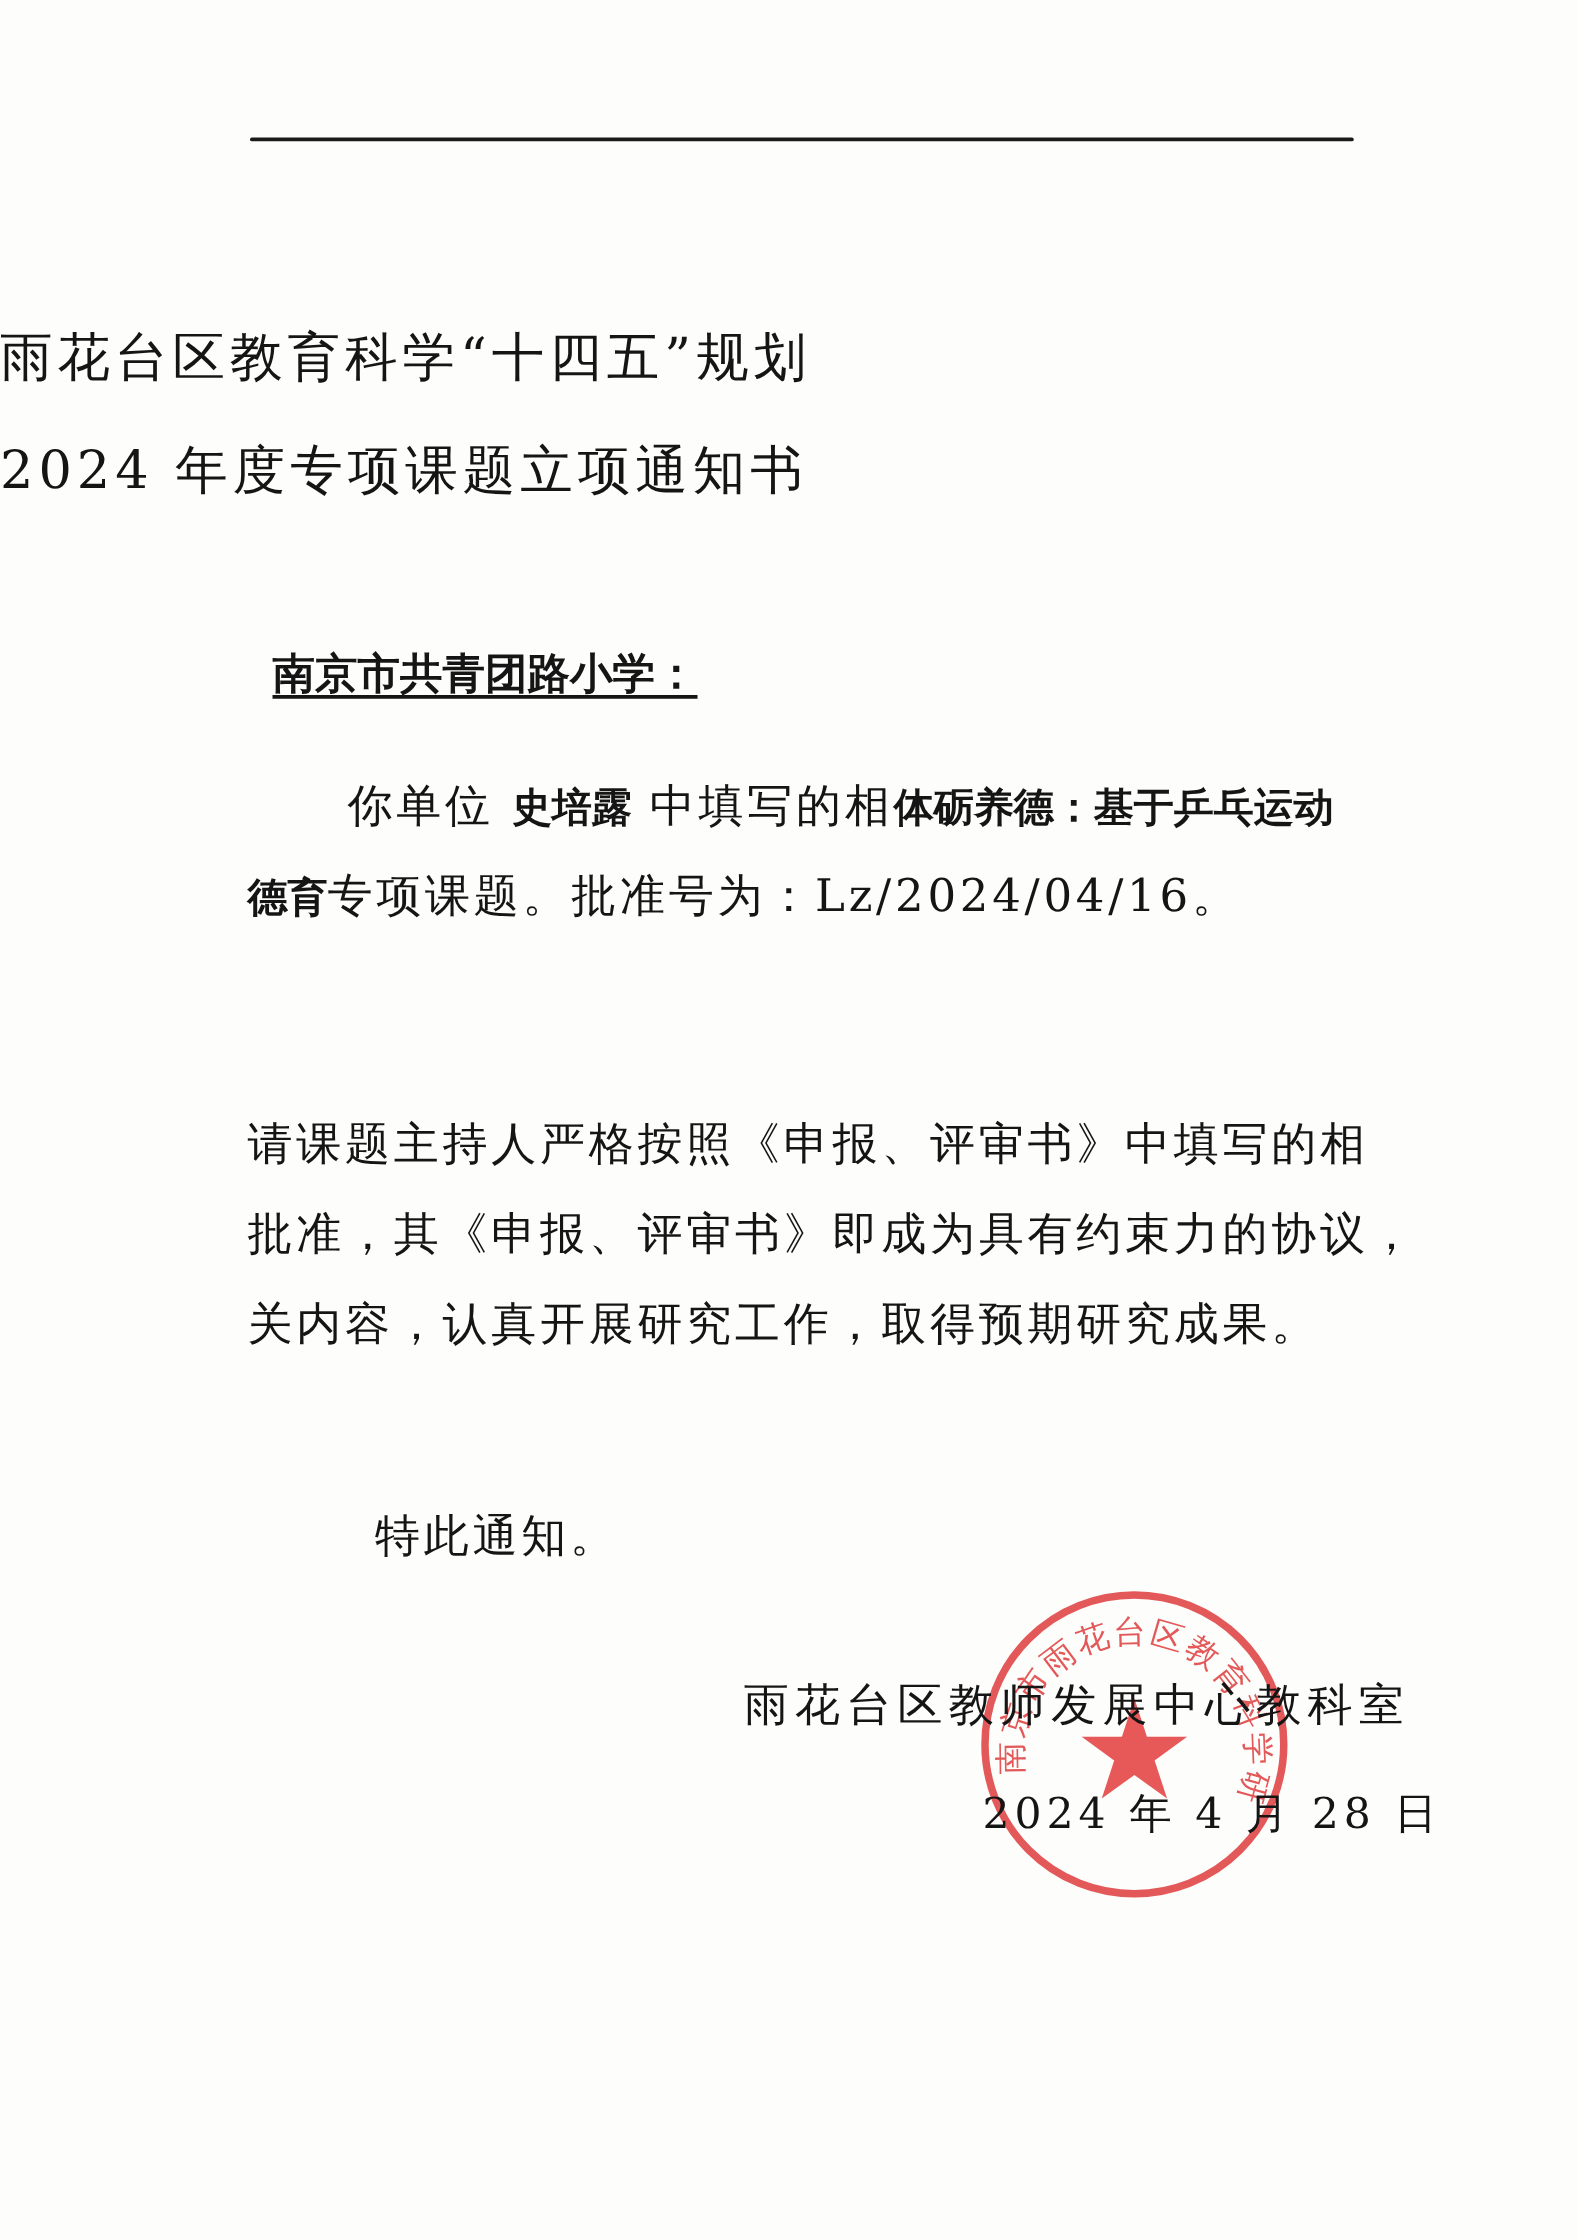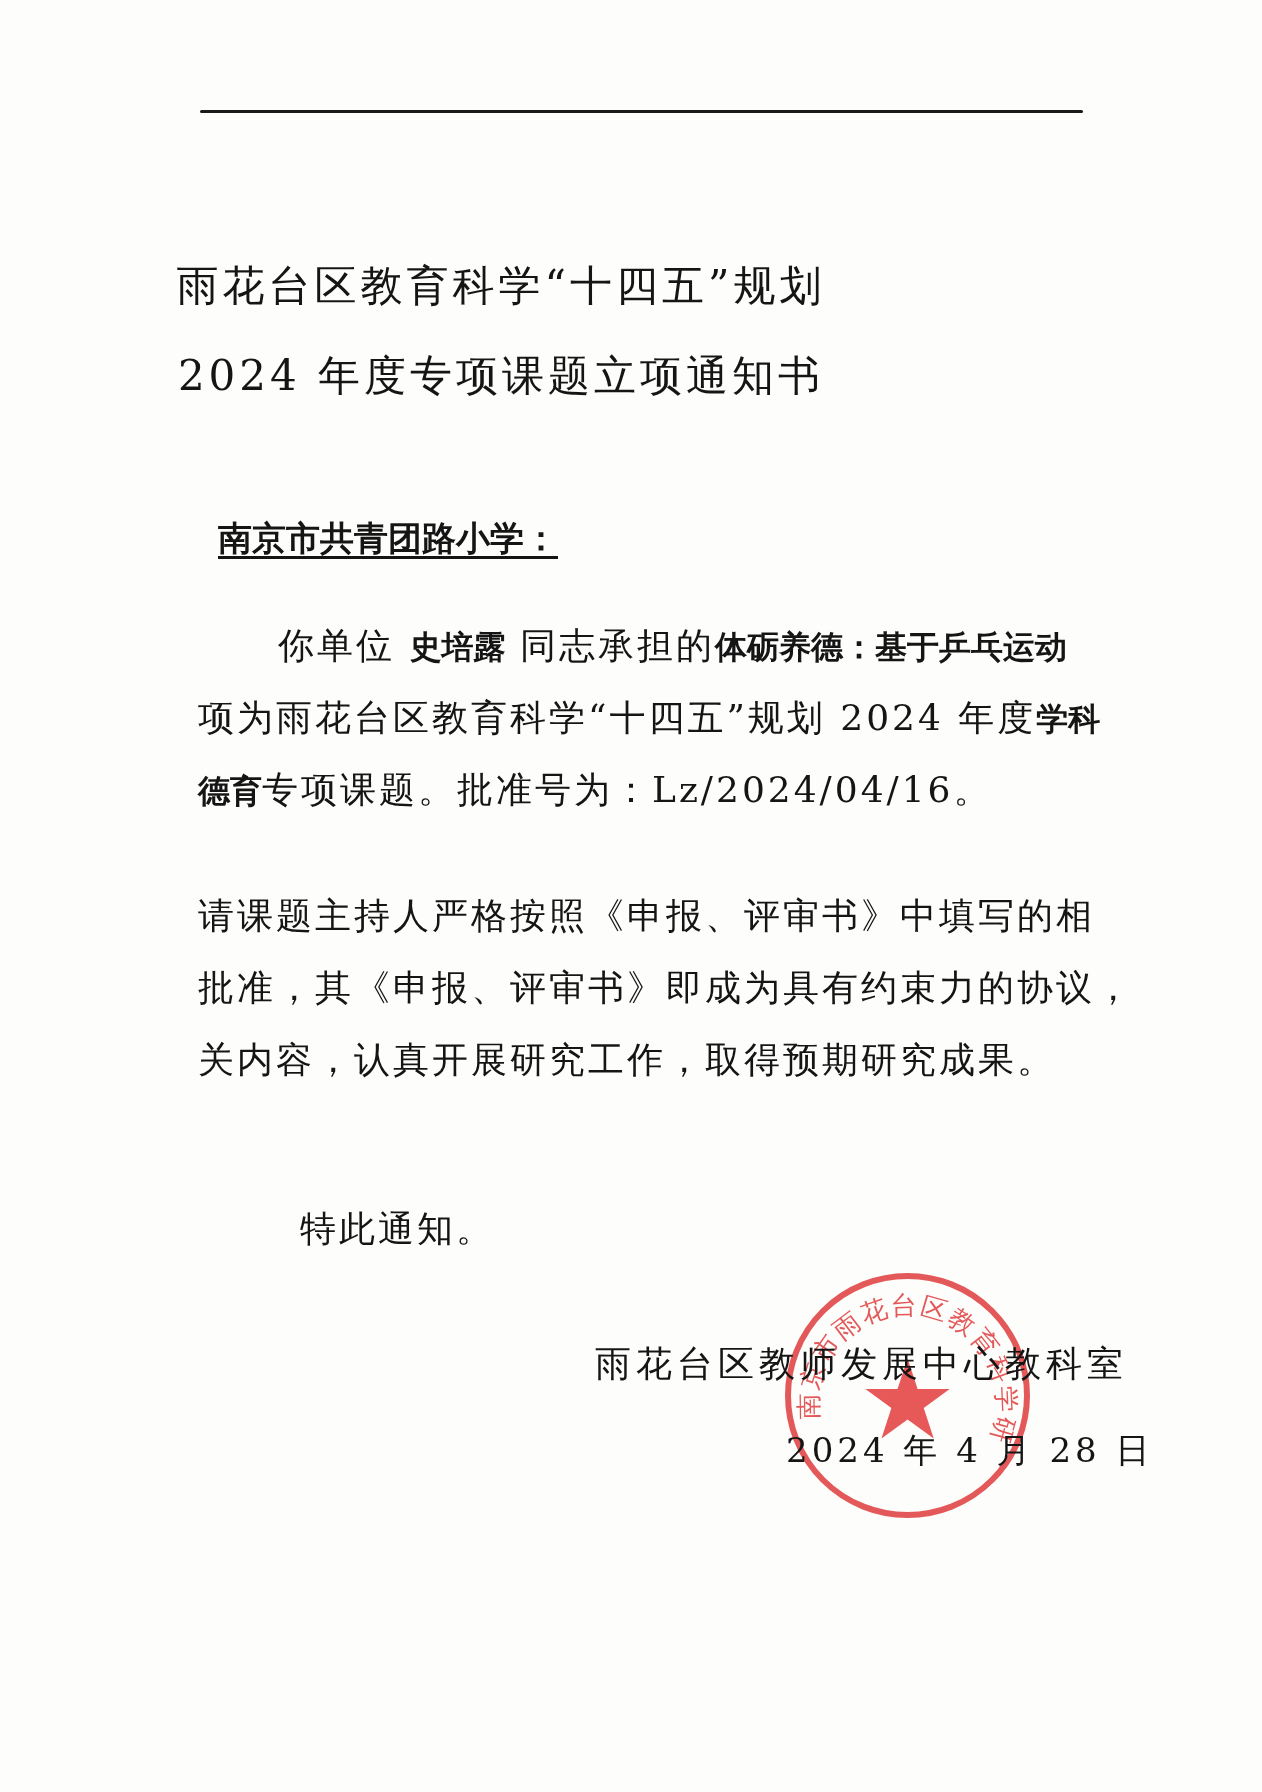--- a/index.html
+++ b/index.html
@@ -7,21 +7,21 @@
     width: 1262px; height: 1792px; position: relative; overflow: hidden;
     background: #fdfdfb;
     font-family: "DejaVu Serif", "Liberation Serif", serif;
     color: #151515;
   }
   .top-rule {
     position: absolute; left: 200px; top: 110px; width: 883px; height: 3px;
     background: #1a1a1a; border-radius: 2px;
   }
   .title {
-    position: absolute; left: 0; width: 1002px; text-align: center;
+    position: absolute; left: 0; width: 1002px; 
     font-size: 42px; letter-spacing: 4px; white-space: nowrap;
   }
   .title.l1 { top: 258px; }
   .title.l2 { top: 348px; }
   .addressee {
     position: absolute; left: 218px; top: 516px; font-size: 34px;
     text-decoration: underline; text-underline-offset: 6px; white-space: nowrap;
     font-family: "DejaVu Sans", "Liberation Sans", sans-serif; font-weight: bold;
   }
   .addressee .pad { display: inline-block; width: 28px; }
@@ -69,22 +69,21 @@
 <body>
 
 <div class="top-rule"></div>
 
 <div class="title l1">雨花台区教育科学“十四五”规划</div>
 <div class="title l2">2024 年度专项课题立项通知书</div>
 
 <div class="addressee"><span>南京市共青团路小学：</span><span class="pad"></span></div>
 
 <div class="para p1">
-  <span class="line"><span class="indent"></span><span>你单位 </span><span class="ul ul-bold">史培露</span><span> 同志承担的</span><span class="ul ul-bold">体砺养德：基于乒乓运动</span></span>
-  <span class="line"><span>项为雨花台区教育科学“十四五”规划 2024 年度</span><span class="ul ul-bold">学科</span></span>
+  <span class="line"><span class="indent"></span><span>你单位 </span><span class="ul ul-bold">史培露</span><span> 中填写的相</span><span class="ul ul-bold">体砺养德：基于乒乓运动</span></span>
   <span class="line"><span class="ul ul-bold">德育</span><span>专项课题。批准号为：</span><span class="ul">Lz/2024/04/16</span><span>。</span></span>
 </div>
 
 <div class="para p2">
   <span class="line">请课题主持人严格按照《申报、评审书》中填写的相</span>
   <span class="line">批准，其《申报、评审书》即成为具有约束力的协议，</span>
   <span class="line">关内容，认真开展研究工作，取得预期研究成果。</span>
 </div>
 
 <div class="closing">特此通知。</div>

